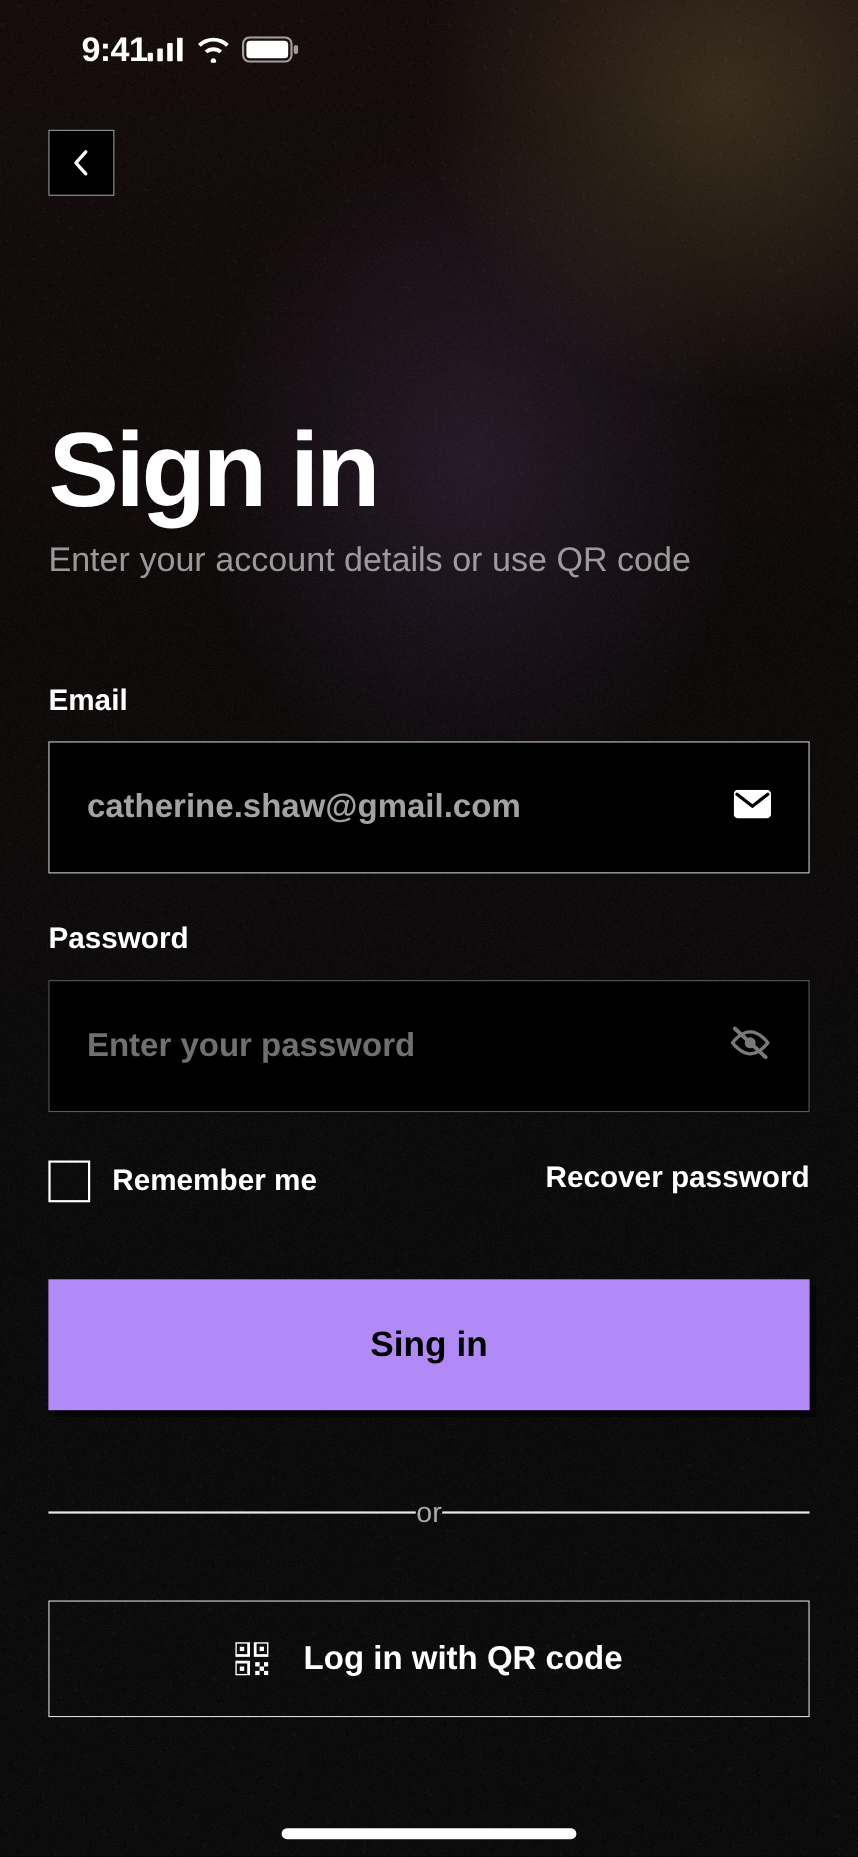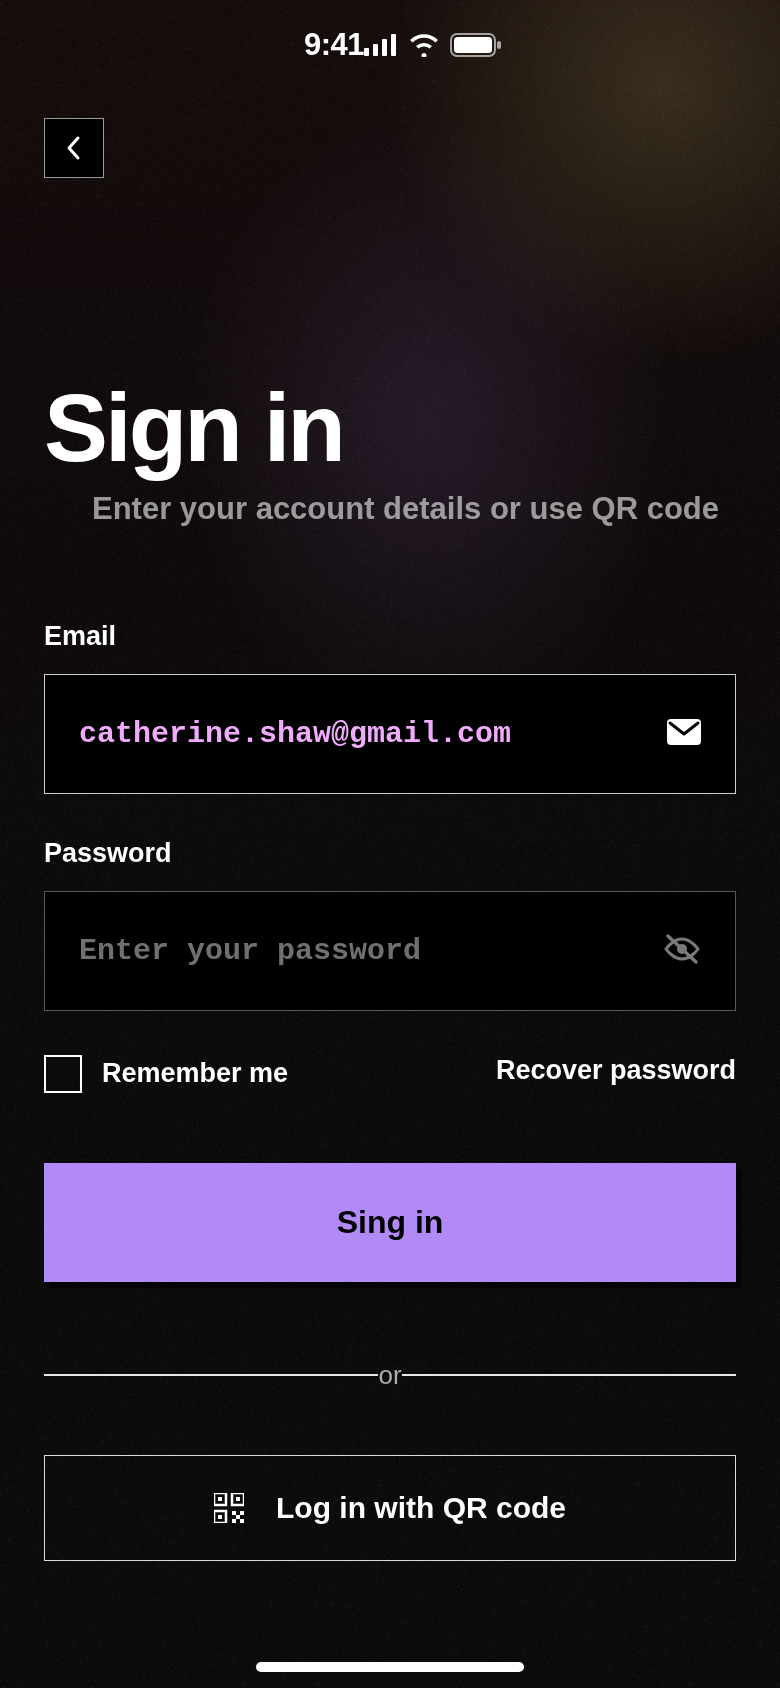--- a/index.html
+++ b/index.html
@@ -22,46 +22,46 @@
     .noise {
       position: absolute;
       inset: 0;
       opacity: 0.03;
       background-image: repeating-conic-gradient(#fff 0%, transparent 0.0002%, transparent 0.0004%);
       z-index: 0;
     }
     .content { position: relative; z-index: 1; padding: 0 44px; height: 100%; }
 
     .status-bar {
-      display: flex; justify-content: center; align-items: center;
+      display: flex; justify-content: flex-start; align-items: center;
       height: 72px; padding-top: 18px;
     }
     .time { font-size: 31px; font-weight: 600; letter-spacing: -0.5px; margin-left: 30px; }
     .status-icons { display: flex; align-items: center; gap: 10px; margin-right: 4px; }
 
     .back-btn {
       width: 60px; height: 60px; border: 1.5px solid rgba(255,255,255,0.6);
       background: #000; display: flex; align-items: center; justify-content: center;
       margin-top: 46px; cursor: pointer;
     }
 
     .title { font-size: 96px; font-weight: 900; letter-spacing: -3px; margin-top: 200px; line-height: 1.05; }
-    .subtitle { font-size: 31px; color: rgba(200,200,200,0.75); margin-top: 12px; font-weight: 700; margin-left: 48px; }
+    .subtitle { font-size: 31px; color: rgba(200,200,200,0.75); margin-top: 12px; font-weight: 400; }
 
     .form { margin-top: 94px; }
     .label { font-size: 27px; font-weight: 600; margin-bottom: 22px; display: block; }
     .field {
       width: 100%; height: 120px; border: 1.5px solid rgba(255,255,255,0.8);
       background: #000; display: flex; align-items: center; padding: 0 34px;
       margin-bottom: 44px;
     }
     .field.dim { border-color: rgba(255,255,255,0.35); align-items: center; }
     .field input {
       flex: 1; background: transparent; border: none; outline: none;
-      color: #f0abfc; font-size: 30px; font-weight: 700; font-family: Liberation Mono, monospace;
+      color: #a3a3a3; font-size: 30px; font-weight: 700; font-family: Liberation Sans, sans-serif;
     }
     .field input::placeholder { color: rgba(160,160,160,0.7); font-weight: 600; }
     .field .icon { flex-shrink: 0; margin-left: 16px; }
 
     .row { display: flex; justify-content: space-between; margin-top: 16px; }
     .remember { display: flex; align-items: center; gap: 20px; cursor: pointer; }
     .checkbox { width: 38px; height: 38px; border: 2px solid #fff; }
     .remember-label { font-size: 27px; font-weight: 600; }
     .recover { font-size: 27px; font-weight: 700; cursor: pointer; }
 

